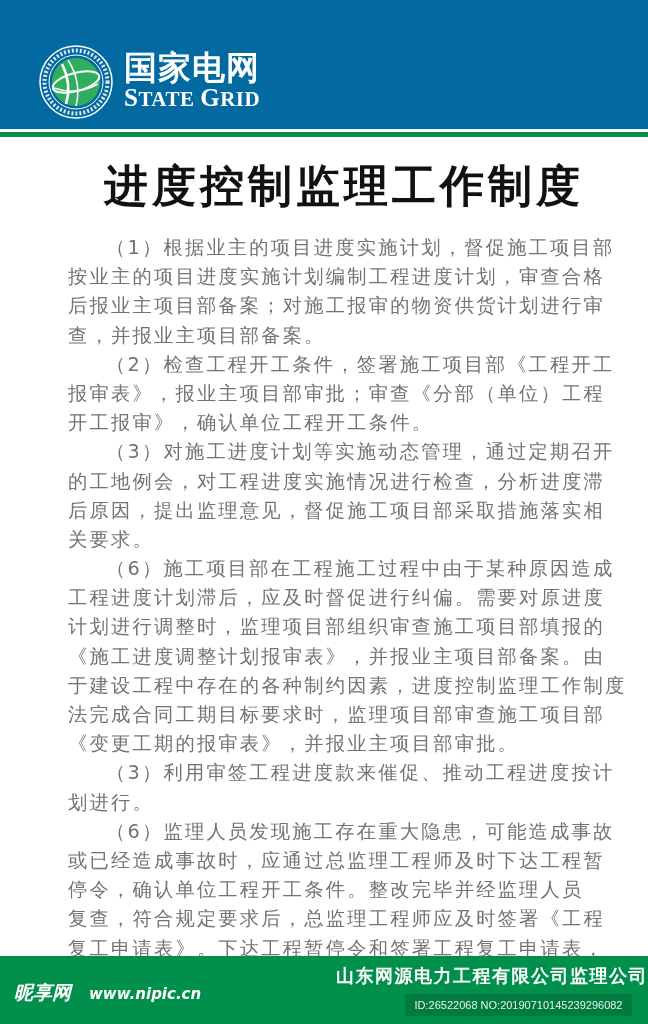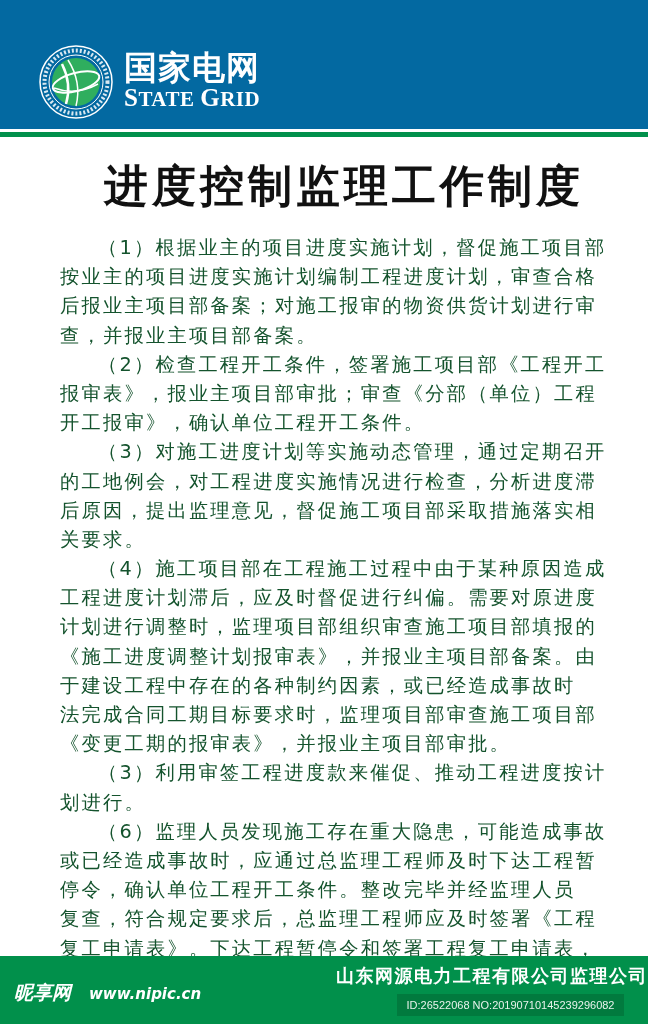--- a/index.html
+++ b/index.html
@@ -32,37 +32,37 @@
       letter-spacing: 0.5px; line-height: 24px;
     }
     .logo-en .big { font-size: 25px; }
     .title {
       position: absolute; left: 0; top: 158px; width: 648px; text-align: center;
       font-size: 44px; font-weight: bold; color: #111;
       font-family: "DejaVu Serif", "Liberation Serif", serif;
       letter-spacing: 4px; line-height: 56px; padding-left: 20px;
     }
     .body-text {
-      position: absolute; left: 60px; top: 233px; width: 580px;
-      font-size: 19.3px; color: #14532d; line-height: 29.2px;
+      position: absolute; left: 68px; top: 233px; width: 580px;
+      font-size: 19.3px; color: #737373; line-height: 29.2px;
       letter-spacing: 2.2px;
     }
     .body-text .line { white-space: nowrap; height: 29.2px; }
     .body-text .indent { padding-left: 38px; }
     .footer {
       position: absolute; left: 0; top: 956px; width: 648px; height: 68px;
       background: #01904b;
     }
     .footer-company {
       position: absolute; right: 0; top: 8px;
       color: #fff; font-size: 18px; font-weight: bold; letter-spacing: 1.5px;
       white-space: nowrap;
     }
     .footer-id {
-      position: absolute; right: 24px; top: 38px; width: 227px; height: 22px;
+      position: absolute; right: 16px; top: 38px; width: 227px; height: 22px;
       background: #017a3e; color: #e8f3ec; font-size: 11px; line-height: 22px;
       text-align: center; font-family: "Liberation Sans", sans-serif;
     }
     .watermark {
       position: absolute; left: 14px; top: 24px;
       color: #fff; font-size: 19px; font-weight: bold; font-style: italic;
       white-space: nowrap;
     }
     .watermark .url { font-size: 15px; margin-left: 18px; font-family: "DejaVu Sans", sans-serif; }
   </style>
@@ -92,25 +92,25 @@
     <div class="line">按业主的项目进度实施计划编制工程进度计划，审查合格</div>
     <div class="line">后报业主项目部备案；对施工报审的物资供货计划进行审</div>
     <div class="line">查，并报业主项目部备案。</div>
     <div class="line indent">（2）检查工程开工条件，签署施工项目部《工程开工</div>
     <div class="line">报审表》，报业主项目部审批；审查《分部（单位）工程</div>
     <div class="line">开工报审》，确认单位工程开工条件。</div>
     <div class="line indent">（3）对施工进度计划等实施动态管理，通过定期召开</div>
     <div class="line">的工地例会，对工程进度实施情况进行检查，分析进度滞</div>
     <div class="line">后原因，提出监理意见，督促施工项目部采取措施落实相</div>
     <div class="line">关要求。</div>
-    <div class="line indent">（4）施工项目部在工程施工过程中由于某种原因造成</div>
+    <div class="line indent">（6）施工项目部在工程施工过程中由于某种原因造成</div>
     <div class="line">工程进度计划滞后，应及时督促进行纠偏。需要对原进度</div>
     <div class="line">计划进行调整时，监理项目部组织审查施工项目部填报的</div>
     <div class="line">《施工进度调整计划报审表》，并报业主项目部备案。由</div>
-    <div class="line">于建设工程中存在的各种制约因素，或已经造成事故时</div>
+    <div class="line">于建设工程中存在的各种制约因素，进度控制监理工作制度</div>
     <div class="line">法完成合同工期目标要求时，监理项目部审查施工项目部</div>
     <div class="line">《变更工期的报审表》，并报业主项目部审批。</div>
     <div class="line indent">（3）利用审签工程进度款来催促、推动工程进度按计</div>
     <div class="line">划进行。</div>
     <div class="line indent">（6）监理人员发现施工存在重大隐患，可能造成事故</div>
     <div class="line">或已经造成事故时，应通过总监理工程师及时下达工程暂</div>
     <div class="line">停令，确认单位工程开工条件。整改完毕并经监理人员</div>
     <div class="line">复查，符合规定要求后，总监理工程师应及时签署《工程</div>
     <div class="line">复工申请表》。下达工程暂停令和签署工程复工申请表，</div>
     <div class="line">宜事先向建设单位报告。</div>

